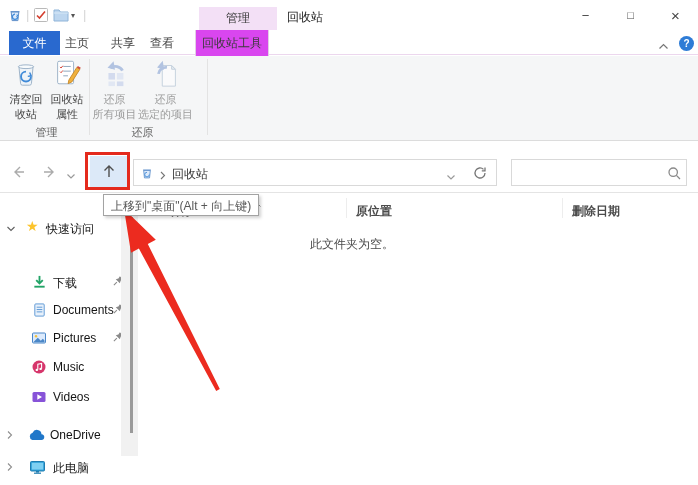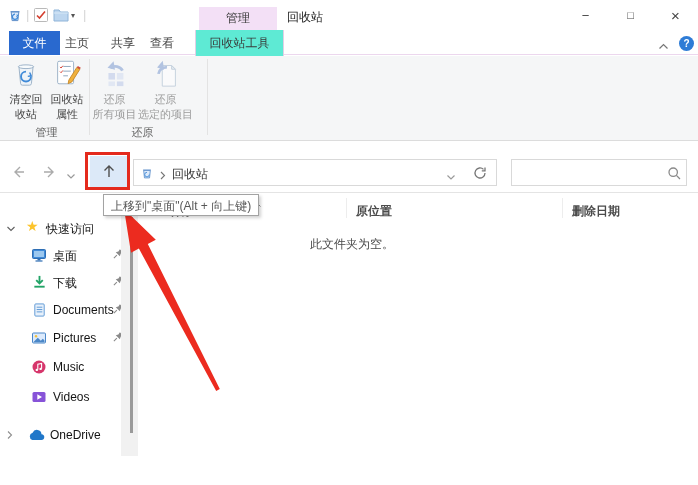--- a/index.html
+++ b/index.html
@@ -17,21 +17,21 @@
   .titlebar { left:0; top:0; width:698px; height:30px; background:#fff; }
   .qat-sep { color:#d6d6d6; font-size:13px; top:7px; }
   .caption-btn { width:45px; height:30px; top:0; color:#444; font-size:13px; cursor:default; }
   .ctx-header { left:199px; top:7px; width:78px; height:23px; background:#f3e0f6; color:#3a3a3a; }
   .win-title { left:287px; top:9px; color:#222; }
 
   
   .tabrow { left:0; top:30px; width:698px; height:25px; background:#fff; border-bottom:1px solid #ecd7ee; }
   .tab-file { left:9px; top:31px; width:51px; height:24px; background:#2969cf; color:#fff; }
   .tab-plain { top:31px; height:24px; color:#444; }
-  .tab-tool { left:195px; top:30px; width:89px; height:26px; background:#5eead4; color:#3a3a3a;
+  .tab-tool { left:195px; top:30px; width:74px; height:26px; background:#d946ef; color:#3a3a3a;
               border-left:1px solid #e2cfe5; border-right:1px solid #e2cfe5; z-index:3; }
   .ribbon-help { left:679px; top:36px; width:15px; height:15px; border-radius:50%;
                  background:#2e7cd6; color:#fff; font-size:10px; font-weight:bold; }
 
   
   .ribbon { left:0; top:56px; width:698px; height:85px; background:#f5f6f7; border-bottom:1px solid #dcdcdc; }
   .rbtn { top:58px; height:62px; display:flex; flex-direction:column; align-items:center; cursor:default; }
   .rbtn .rlabel { font-size:11px; line-height:13px; color:#3f3f3f; text-align:center; margin-top:2px; }
   .rbtn.disabled .rlabel { color:#9a9a9a; }
   .rbtn.disabled svg { opacity:.55; }
@@ -265,37 +265,20 @@
   <div class="side-row" style="top:216px">
     <span class="side-chev">
       <svg width="10" height="8" viewBox="0 0 10 8">
           <path d="M1.5 2 5 5.5 8.5 2" fill="none" stroke="#5f5f5f" stroke-width="1.1"></path>
         </svg>
     </span>
     <span class="side-icon star" style="left:26px;top:2px">★</span>
     <span class="side-label" style="left:46px">快速访问</span>
   </div>
 
-  <div class="side-row" style="top:243px">
-    <span class="side-icon" style="left:31px">
-      <svg width="16" height="16" viewBox="0 0 16 16">
-          <rect x="1.5" y="2.5" width="13" height="9" rx="1" fill="#3f8ad8" stroke="#2f6eb4"></rect>
-          <rect x="3" y="4" width="10" height="6" fill="#9cc8ef"></rect>
-          <rect x="6.5" y="11.8" width="3" height="1.6" fill="#2f6eb4"></rect>
-          <rect x="4.5" y="13.4" width="7" height="1.2" fill="#2f6eb4"></rect>
-        </svg>
-    </span>
-    <span class="side-label" style="left:53px">桌面</span>
-    <span class="side-pin">
-      <svg width="12" height="12" viewBox="0 0 16 16">
-          <path d="M10.5 1.5 14.5 5.5 11.5 7.5 10.5 11 5 5.5 8.5 4.5Z" fill="#8a8a8a"></path>
-          <path d="M6.5 9.5 2.5 13.5" stroke="#8a8a8a" stroke-width="1.4"></path>
-        </svg>
-    </span>
-  </div>
 
   <div class="side-row" style="top:270px">
     <span class="side-icon" style="left:32px">
       <svg width="15" height="16" viewBox="0 0 16 16">
           <path d="M8 1.5v7.5" stroke="#21a366" stroke-width="2"></path>
           <path d="M4.5 6 8 9.5 11.5 6" fill="none" stroke="#21a366" stroke-width="2"></path>
           <path d="M2.5 13h11" stroke="#21a366" stroke-width="2"></path>
         </svg>
     </span>
     <span class="side-label" style="left:53px">下载</span>
@@ -369,20 +352,36 @@
   <div class="side-row" style="top:385px">
     <span class="side-icon" style="left:31px">
       <svg width="16" height="16" viewBox="0 0 16 16">
           <rect x="1.5" y="3" width="13" height="10" rx="1.5" fill="#8753d8"></rect>
           <path d="M6.3 5.3 11 8 6.3 10.7Z" fill="#fff"></path>
         </svg>
     </span>
     <span class="side-label" style="left:53px">Videos</span>
   </div>
 
+  <div class="side-row" style="top:455px">
+    <span class="side-chev">
+      <svg width="8" height="10" viewBox="0 0 8 10">
+          <path d="M2 1.5 5.5 5 2 8.5" fill="none" stroke="#8f8f8f" stroke-width="1.1"></path>
+        </svg>
+    </span>
+    <span class="side-icon" style="left:29px">
+      <svg width="17" height="16" viewBox="0 0 16 16">
+          <rect x="1" y="2.5" width="14" height="9.5" rx="1" fill="#2d9fd8" stroke="#1f7cb0"></rect>
+          <rect x="2.3" y="3.8" width="11.4" height="6.8" fill="#7fd0f2"></rect>
+          <rect x="6.5" y="12" width="3" height="1.6" fill="#1f7cb0"></rect>
+          <rect x="4.5" y="13.6" width="7" height="1.2" fill="#1f7cb0"></rect>
+        </svg>
+    </span>
+    <span class="side-label" style="left:53px">此电脑</span>
+  </div>
 
   <div class="abs scroll-track"></div>
   <div class="abs scroll-thumb"></div>
 
   <svg class="abs arrow-overlay" viewBox="0 0 698 485">
     <polygon points="124,209 155.8,239.8 147.8,244 219.8,389.1 216.2,390.9 138.9,248.6 131,252.8" fill="#ec2b1f"></polygon>
   </svg>
   <div class="abs red-box"></div>
   <div class="abs tooltip">上移到"桌面"(Alt + 向上键)</div>
 

